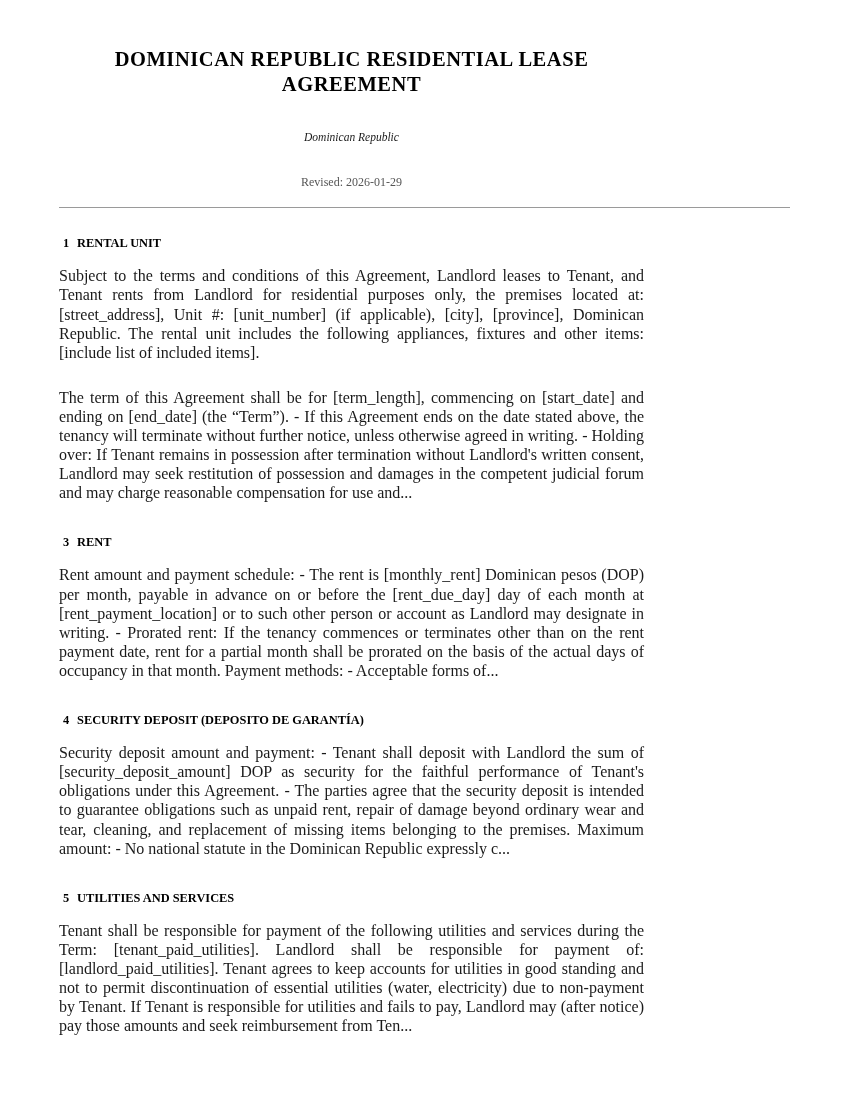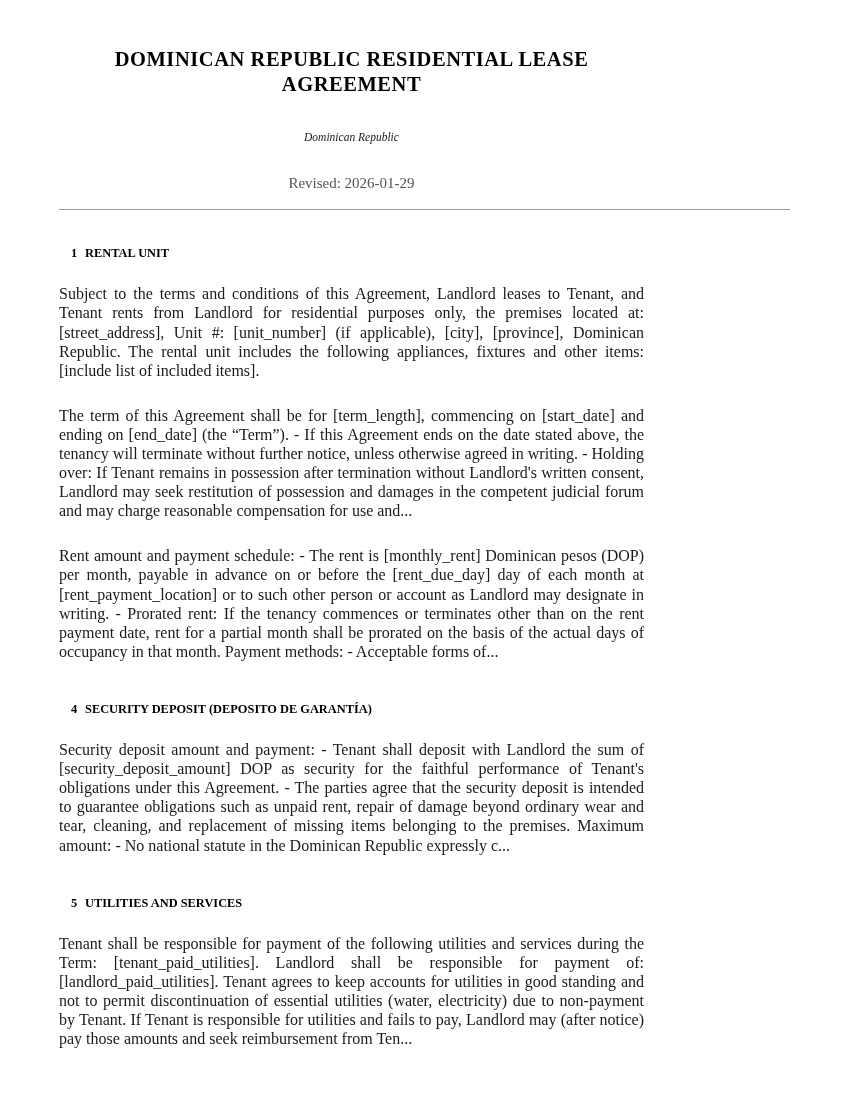--- a/index.html
+++ b/index.html
@@ -37,21 +37,21 @@
   }
   .doc-subtitle {
     font-size: 11.5px;
     font-style: italic;
     margin: 16px;
     padding-top: 19px;
     color: #1a1a1a;
     text-align: center;
   }
   .doc-revised {
-    font-size: 15px;
+    font-size: 12px;
     margin: 0;
     padding-top: 16px;
     color: #555555;
     text-align: center;
   }
   .header-rule {
     border: 0;
     border-top: 1px solid #9a9a9a;
     margin: 0;
     margin-top: 17px;
@@ -60,21 +60,21 @@
   .sections {
     padding-top: 23px;
   }
   .section {
     margin-bottom: 0;
   }
   .section-heading {
     font-size: 12.4px;
     font-weight: bold;
     color: #000000;
-    margin: 12px;
+    margin: 4px;
     padding-top: 13px;
     line-height: 1.3;
     display: block;
   }
   .section:first-child .section-heading {
     padding-top: 0;
   }
   .section-number {
     display: inline-block;
     min-width: 14px;
@@ -105,20 +105,21 @@
 
   <div class="sections" id="sections-container">
       <div class="section">
         <h2 class="section-heading"><span class="section-number">1</span><span>RENTAL UNIT</span></h2>
         <p class="section-body">Subject to the terms and conditions of this Agreement, Landlord leases to Tenant, and Tenant rents from Landlord for residential purposes only, the premises located at: [street_address], Unit #: [unit_number] (if applicable), [city], [province], Dominican Republic. The rental unit includes the following appliances, fixtures and other items: [include list of included items].</p>
       </div>
       <div class="section">
         <p class="section-body">The term of this Agreement shall be for [term_length], commencing on [start_date] and ending on [end_date] (the “Term”). - If this Agreement ends on the date stated above, the tenancy will terminate without further notice, unless otherwise agreed in writing. - Holding over: If Tenant remains in possession after termination without Landlord's written consent, Landlord may seek restitution of possession and damages in the competent judicial forum and may charge reasonable compensation for use and...</p>
       </div>
       <div class="section">
+        <h2 class="section-heading"><span class="section-number">3</span><span>RENT</span></h2>
         <p class="section-body">Rent amount and payment schedule: - The rent is [monthly_rent] Dominican pesos (DOP) per month, payable in advance on or before the [rent_due_day] day of each month at [rent_payment_location] or to such other person or account as Landlord may designate in writing. - Prorated rent: If the tenancy commences or terminates other than on the rent payment date, rent for a partial month shall be prorated on the basis of the actual days of occupancy in that month. Payment methods: - Acceptable forms of...</p>
       </div>
       <div class="section">
         <h2 class="section-heading"><span class="section-number">4</span><span>SECURITY DEPOSIT (DEPOSITO DE GARANTÍA)</span></h2>
         <p class="section-body">Security deposit amount and payment: - Tenant shall deposit with Landlord the sum of [security_deposit_amount] DOP as security for the faithful performance of Tenant's obligations under this Agreement. - The parties agree that the security deposit is intended to guarantee obligations such as unpaid rent, repair of damage beyond ordinary wear and tear, cleaning, and replacement of missing items belonging to the premises. Maximum amount: - No national statute in the Dominican Republic expressly c...</p>
       </div>
       <div class="section">
         <h2 class="section-heading"><span class="section-number">5</span><span>UTILITIES AND SERVICES</span></h2>
         <p class="section-body">Tenant shall be responsible for payment of the following utilities and services during the Term: [tenant_paid_utilities]. Landlord shall be responsible for payment of: [landlord_paid_utilities]. Tenant agrees to keep accounts for utilities in good standing and not to permit discontinuation of essential utilities (water, electricity) due to non-payment by Tenant. If Tenant is responsible for utilities and fails to pay, Landlord may (after notice) pay those amounts and seek reimbursement from Ten...</p>
       </div>

